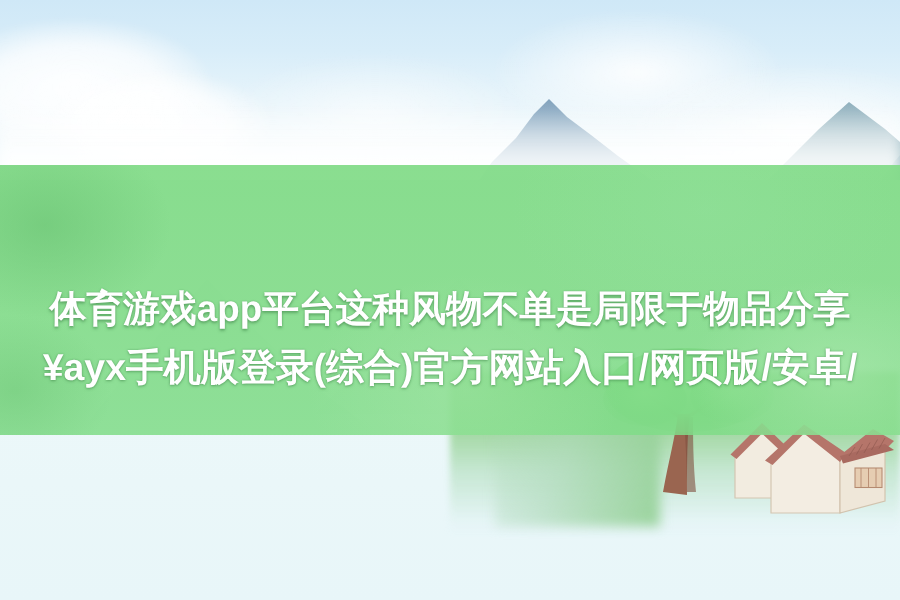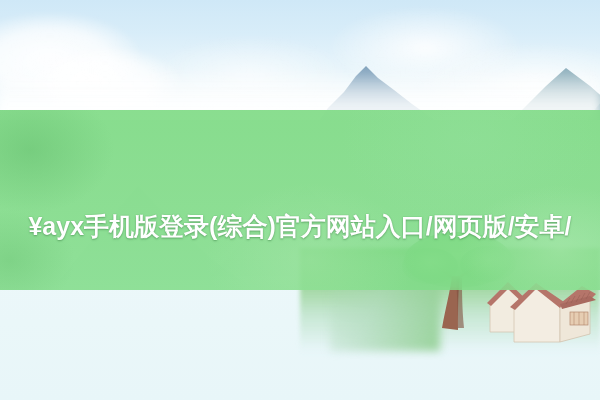--- a/index.html
+++ b/index.html
@@ -302,16 +302,17 @@
         <line x1="98" y1="36" x2="98" y2="49"></line>
       </g>
     </svg>
   </div>
 
   <div class="green-band">
     <div class="band-tex"></div>
   </div>
 
   <div class="caption">
+    <div class="cap-line l1">体育游戏app平台这种风物不单是局限于物品分享</div>
     <div class="cap-line l2">¥ayx手机版登录(综合)官方网站入口/网页版/安卓/</div>
   </div>
 
 </div>
 
 </body></html>

